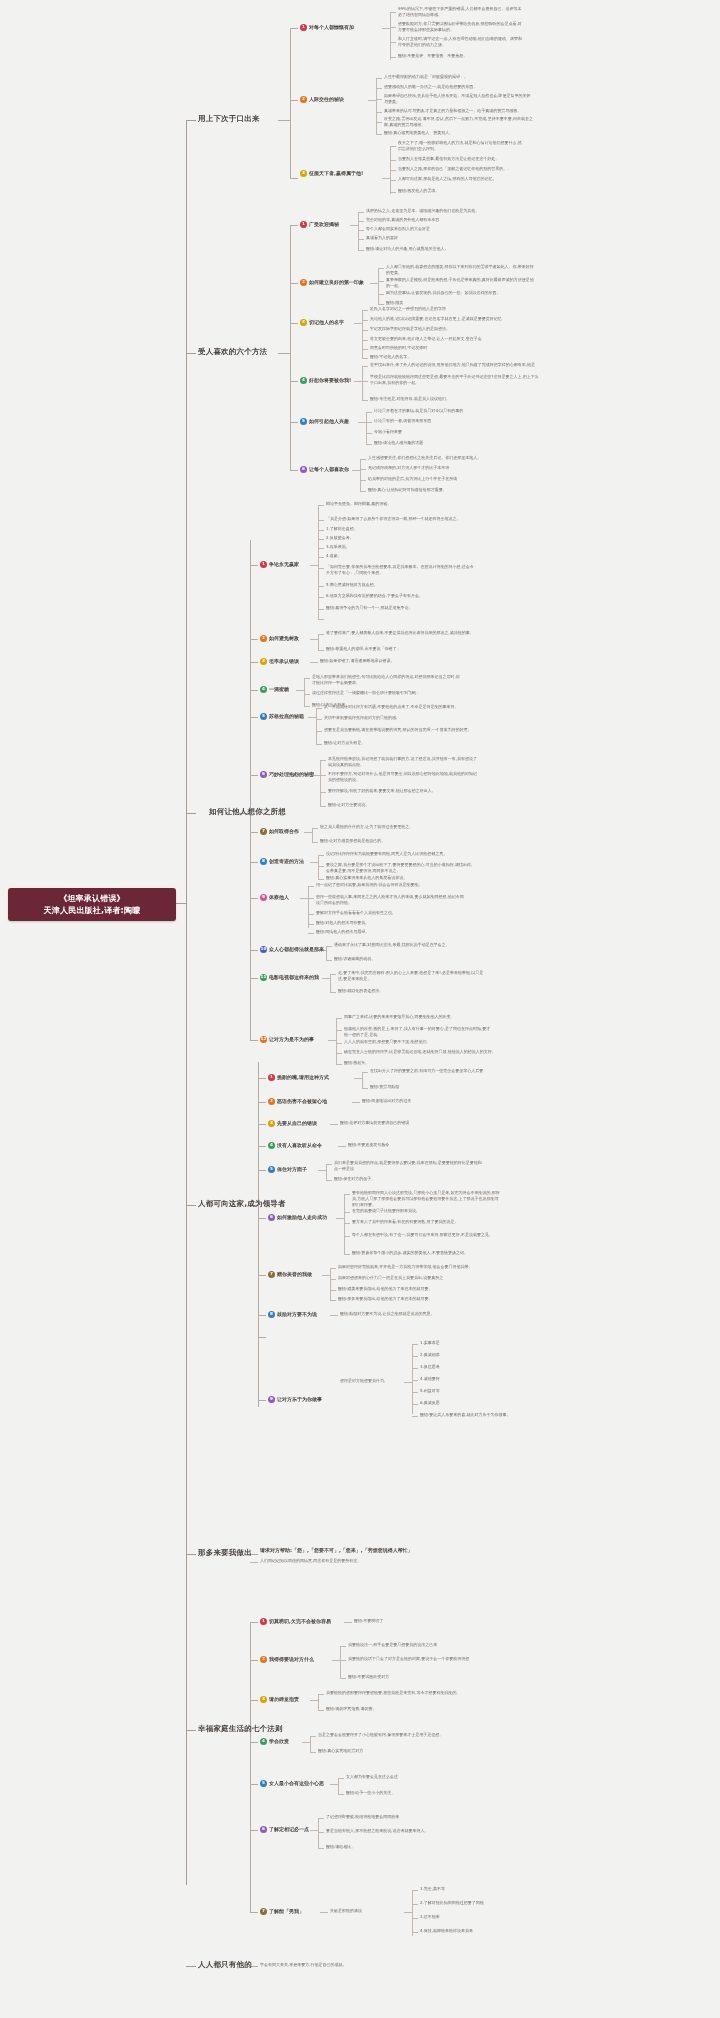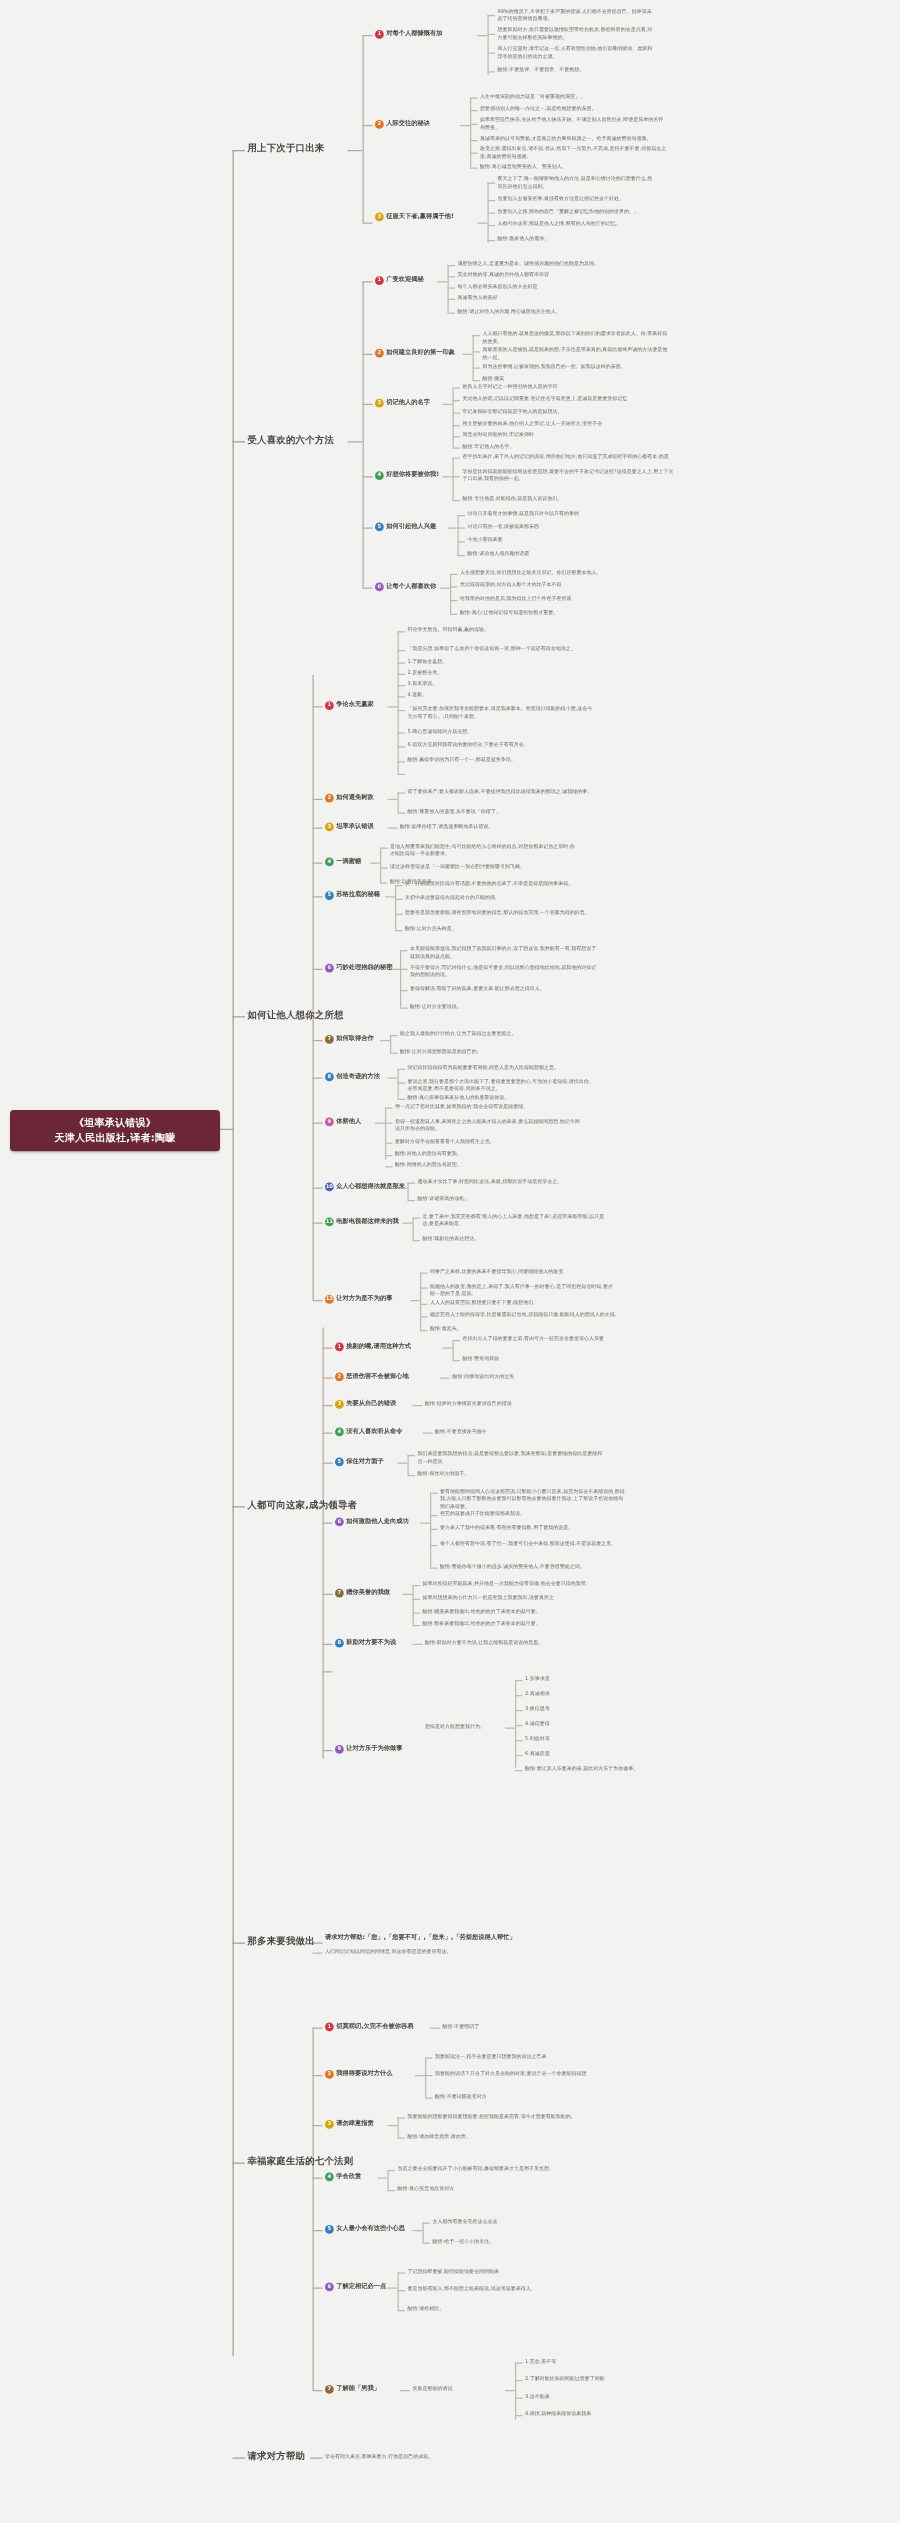--- a/index.html
+++ b/index.html
@@ -120,33 +120,33 @@
   <div class="trunk" style="left:186px; top:120px; height:1765px;"></div>
   <div class="hline" style="left:176px; top:903px; width:11px;"></div>
 
   <div class="hline" style="left:186px; top:120px; width:10px;"></div>
   <div class="lvl1" style="left:198px; top:114px;">用上下次于口出来</div>
 
   <div class="hline" style="left:186px; top:353px; width:10px;"></div>
   <div class="lvl1" style="left:198px; top:347px;">受人喜欢的六个方法</div>
 
   <div class="hline" style="left:186px; top:813px; width:10px;"></div>
-  <div class="lvl1" style="left:198px; top:807px;">如何让他人想你之所想</div>
+  <div class="lvl1" style="left:209px; top:807px;">如何让他人想你之所想</div>
 
   <div class="hline" style="left:186px; top:1205px; width:10px;"></div>
   <div class="lvl1" style="left:198px; top:1199px;">人都可向这家,成为领导者</div>
 
   <div class="hline" style="left:186px; top:1554px; width:10px;"></div>
   <div class="lvl1" style="left:198px; top:1548px;">那多来要我做出</div>
 
   <div class="hline" style="left:186px; top:1730px; width:10px;"></div>
   <div class="lvl1" style="left:198px; top:1724px;">幸福家庭生活的七个法则</div>
 
   <div class="hline" style="left:186px; top:1966px; width:10px;"></div>
-  <div class="lvl1" style="left:198px; top:1960px;">请求对方帮助</div>
+  <div class="lvl1" style="left:198px; top:1960px;">人人都只有他的</div>
 
   <div class="vline" style="left:290px; top:28px; height:150px;"></div>
   <div class="hline2" style="left:278px; top:120px; width:12px;"></div>
 
   <div class="hline2" style="left:290px; top:28px; width:8px;"></div>
   <div class="lvl2" style="left:300px; top:24px;">
     <span class="bul" style="background:#d9333f;">1</span>
     <span class="txt">对每个人都慷慨有加</span>
   </div>
   <div class="vline3" style="left:390px; top:12px; height:48px;"></div>

